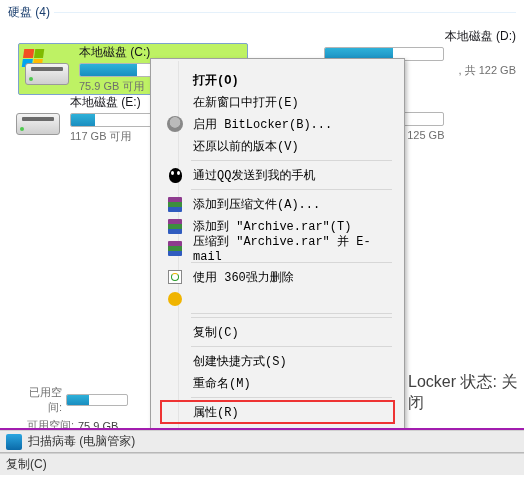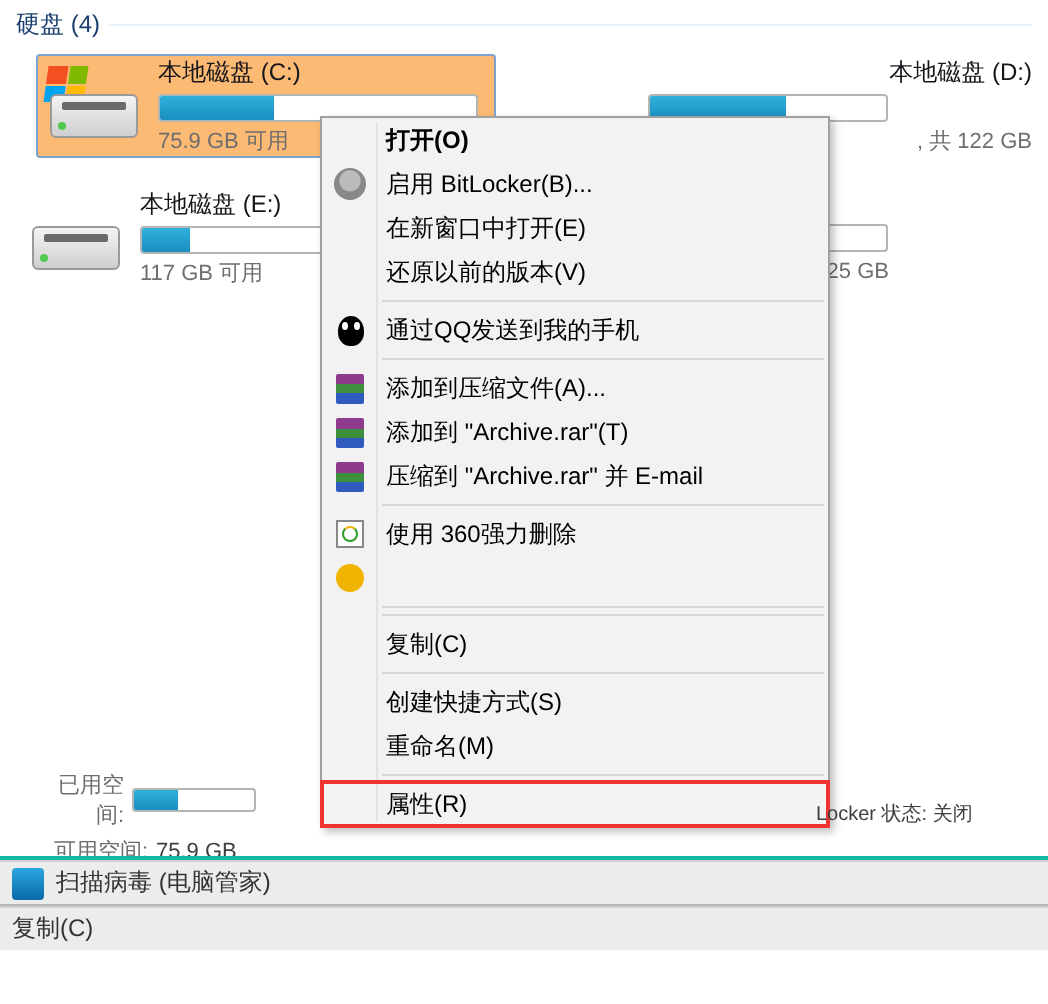--- a/index.html
+++ b/index.html
@@ -32,23 +32,24 @@
   .drive {
     position: absolute;
     width: 230px;
     height: 52px;
     display: flex;
     align-items: center;
     padding: 2px 4px;
     gap: 8px;
   }
   .drive.sel {
-    background: #fdba74;
+    background: #bef264;
     border: 1px solid #7da2ce;
     border-radius: 2px;
+    margin-top: 16px;
   }
   .drive-icon {
     width: 48px;
     height: 40px;
     position: relative;
     flex-shrink: 0;
   }
   .drive-icon .disk {
     position: absolute;
     left: 2px; top: 14px;
@@ -104,27 +105,28 @@
   .bar .fill {
     height: 100%;
     background: linear-gradient(#2eb1d9,#1a8ec0);
   }
   .drive-stat { color: #6e6e6e; font-size: 11px; }
   .drive-stat-trunc { color: #6e6e6e; font-size: 11px; }
 
   
   .menu {
     position: absolute;
-    left: 160px;
+    left: 150px;
     top: 58px;
     width: 255px;
     background: #f2f2f2;
     border: 1px solid #a0a0a0;
     box-shadow: 2px 2px 4px rgba(0,0,0,0.25);
-    padding: 0;
+    padding: 10px;
+    font-family: Liberation Mono, monospace;
   }
   .menu-gutter {
     position: absolute;
     left: 2px; top: 2px; bottom: 2px;
     width: 26px;
     background: #f2f2f2;
     border-right: 1px solid #e3e3e3;
   }
   .mi {
     position: relative;
@@ -220,42 +222,42 @@
     overflow:hidden;
     background:#fff;
   }
   .footer-bar .fill { height:100%; background: linear-gradient(#2eb1d9,#1a8ec0); }
 
   
   .bottom-strip {
     position:absolute;
     left:0; top:428px;
     width:524px;
-    border-top: 2px solid #14b8a6;
+    border-top: 2px solid #a21caf;
     background: #ececec;
   }
   .bs-row {
     height: 22px;
     display:flex;
     align-items:center;
     gap:6px;
     padding: 0 6px;
     border-top:1px solid #d0d0d0;
     font-size:12px;
     color:#333;
   }
   .bs-ico {
     width:16px;height:16px;
     border-radius:2px;
   }
   .bitlocker-status {
     position:absolute;
     left:408px;
-    top:400px;
-    font-size:10px;
+    top:372px;
+    font-size:16px;
     color:#404040;
   }
 </style>
 </head>
 <body>
 
 <div class="section-header">
   <span>硬盘 (4)</span>
   <span class="rule"></span>
 </div>
@@ -319,26 +321,26 @@
 
 </div>
 
 <div class="menu">
   <div class="menu-gutter"></div>
 
   <div class="mi bold">
       <span>打开(O)</span>
     </div>
   <div class="mi">
+      <span>在新窗口中打开(E)</span>
+    </div>
+  <div class="mi">
     <span class="ico ico-bitlocker"></span>
     <span>启用 BitLocker(B)...</span>
   </div>
-  <div class="mi">
-      <span>在新窗口中打开(E)</span>
-    </div>
   <div class="mi">
       <span>还原以前的版本(V)</span>
     </div>
   <div class="sep"></div>
   <div class="mi">
     <span class="ico">
         <span class="ico-qq"></span>
       </span>
     <span>通过QQ发送到我的手机</span>
   </div>

